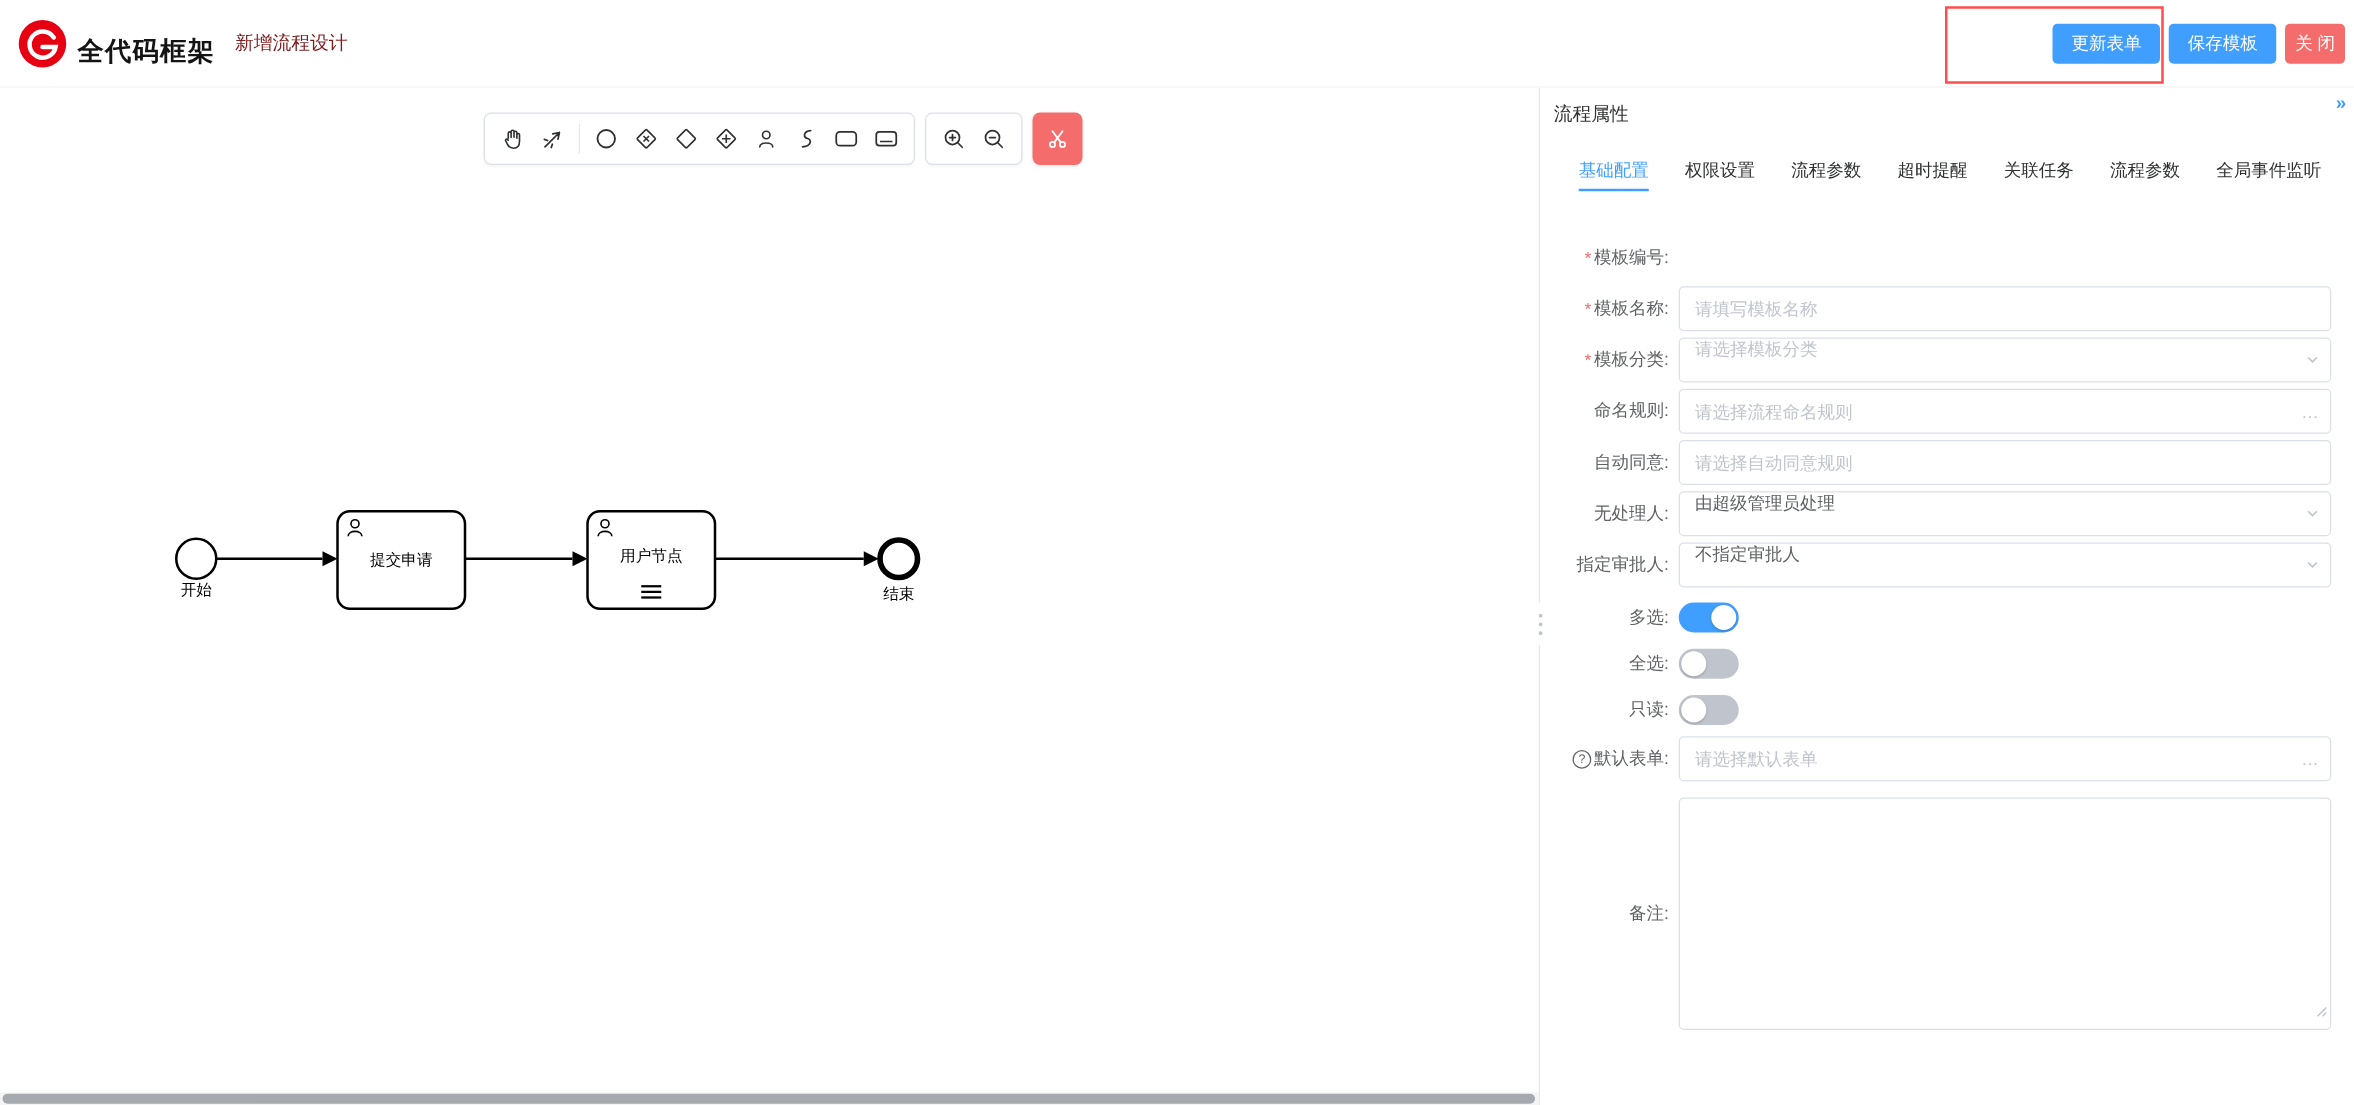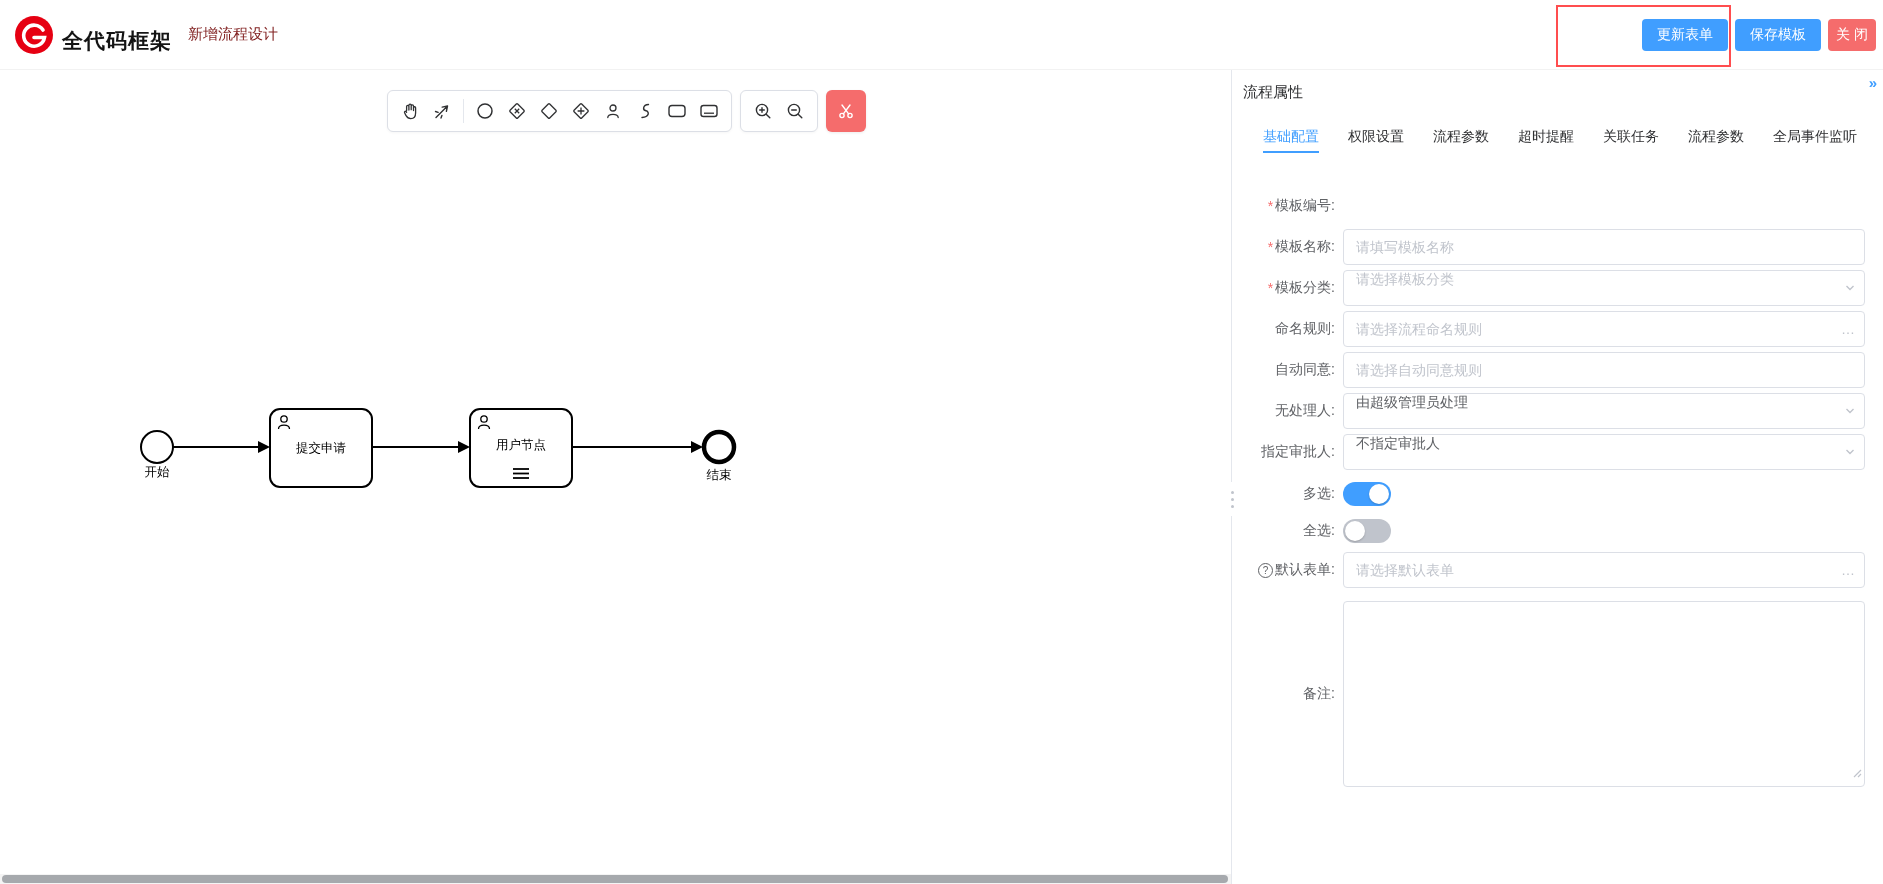--- a/index.html
+++ b/index.html
@@ -362,20 +362,26 @@
       </div>
     </div>
 
     <div class="frow toggle-row">
       <div class="flabel">全选:</div>
       <div class="fctrl">
         <div class="switch"></div>
       </div>
     </div>
 
+    <div class="frow toggle-row">
+      <div class="flabel">只读:</div>
+      <div class="fctrl">
+        <div class="switch"></div>
+      </div>
+    </div>
 
     <div class="frow input-row default-form-row">
       <div class="flabel">
         <span class="qicon">?</span>
         <span>默认表单:</span>
       </div>
       <div class="fctrl">
         <input class="tinput" placeholder="请选择默认表单" style="">
         <span class="suffix suffix-ellipsis">…</span>
       </div>

